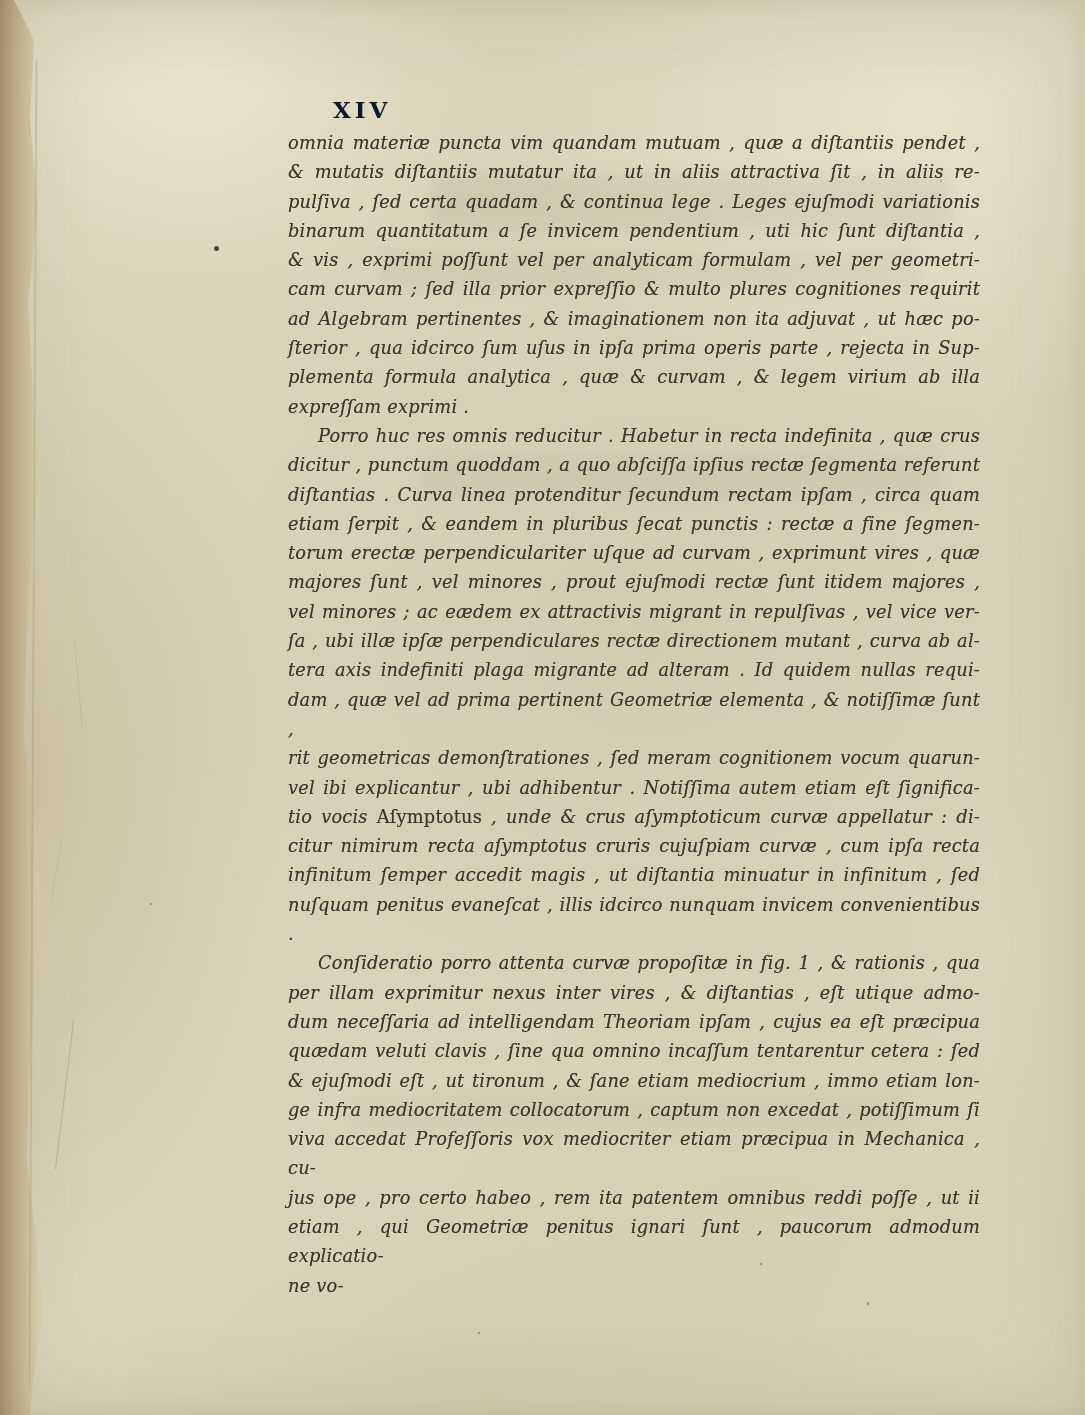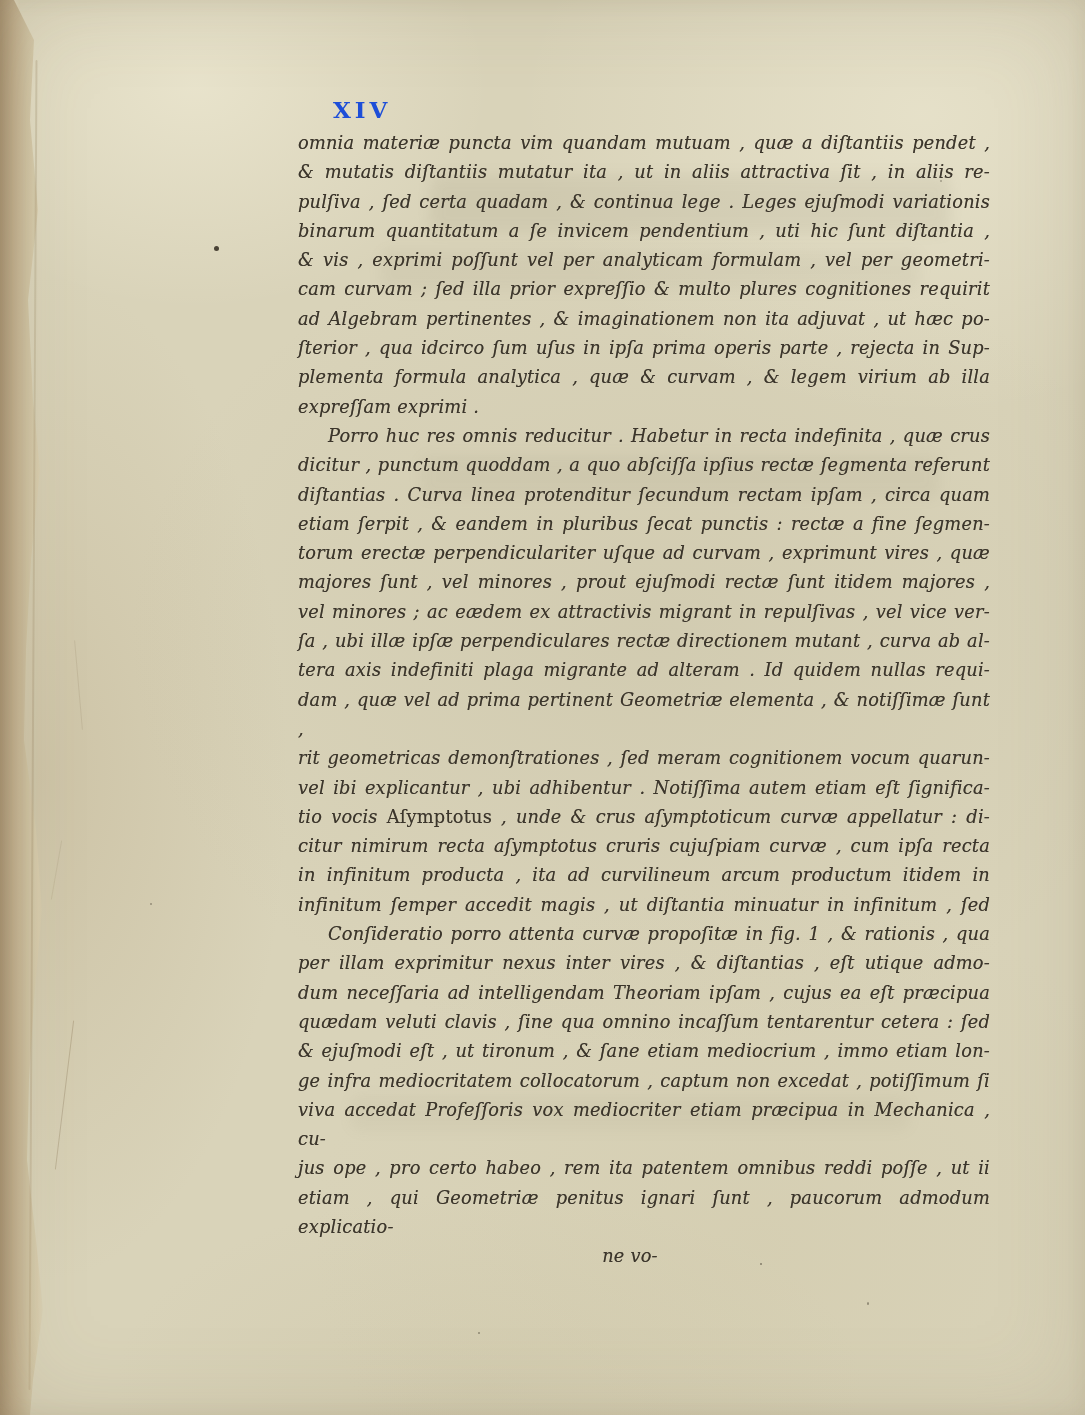--- a/index.html
+++ b/index.html
@@ -39,30 +39,30 @@
   
   .speck{position:absolute;border-radius:50%;background:#4a4336;}
   .p1{left:214px;top:246px;width:5px;height:5px;}
   .p2{left:760px;top:1263px;width:2px;height:2px;opacity:.6;}
   .p3{left:867px;top:1302px;width:2px;height:3px;opacity:.5;}
   .p4{left:478px;top:1332px;width:2px;height:2px;opacity:.5;}
   .p5{left:150px;top:903px;width:2px;height:2px;opacity:.45;}
   .p6{left:940px;top:180px;width:2px;height:2px;opacity:.4;}
   
   .pagenum{position:absolute;left:333px;top:96px;font-style:normal;font-weight:700;
-    font-size:23px;letter-spacing:4px;color:#1d4ed8;}
-  .textcol{position:absolute;left:298px;top:128px;width:692px;color:#3b352b;
+    font-size:23px;letter-spacing:4px;color:#0f172a;}
+  .textcol{position:absolute;left:288px;top:128px;width:692px;color:#3b352b;
     font-style:italic;font-size:17.8px;line-height:29.3px;letter-spacing:.2px;
     text-shadow:0 0 .5px rgba(59,53,43,.55);}
   .para{margin:0;}
   .line{text-align:justify;text-align-last:justify;}
   .line.first{padding-left:30px;}
   .line.nojust{text-align-last:left;}
   .upright{font-style:normal;}
-  .catchword{text-align:center;padding-right:28px;}
+  .catchword{text-align:left;padding-right:28px;}
 </style>
 </head>
 <body>
 
 <div class="under-edge"></div>
 <div class="torn-band"></div>
 <div class="torn-crease"></div>
 <div class="scratch s1"></div>
 <div class="scratch s2"></div>
 <div class="scratch s3"></div>
@@ -101,22 +101,22 @@
         <div class="line">torum erectæ perpendiculariter uſque ad curvam , exprimunt vires , quæ</div>
         <div class="line">majores ſunt , vel minores , prout ejuſmodi rectæ ſunt itidem majores ,</div>
         <div class="line">vel minores ; ac eædem ex attractivis migrant in repulſivas , vel vice ver-</div>
         <div class="line">ſa , ubi illæ ipſæ perpendiculares rectæ directionem mutant , curva ab al-</div>
         <div class="line">tera axis indefiniti plaga migrante ad alteram . Id quidem nullas requi-</div>
         <div class="line">dam , quæ vel ad prima pertinent Geometriæ elementa , &amp; notiſſimæ ſunt ,</div>
         <div class="line">rit geometricas demonſtrationes , ſed meram cognitionem vocum quarun-</div>
         <div class="line">vel ibi explicantur , ubi adhibentur . Notiſſima autem etiam eſt ſignifica-</div>
         <div class="line">tio vocis <span class="upright">Aſymptotus</span> , unde &amp; crus aſymptoticum curvæ appellatur : di-</div>
         <div class="line">citur nimirum recta aſymptotus cruris cujuſpiam curvæ , cum ipſa recta</div>
-        <div class="line">in infinitum producta , ita ad curvilineum arcum productum itidem in</div>
         <div class="line">infinitum ſemper accedit magis , ut diſtantia minuatur in infinitum , ſed</div>
+        <div class="line">nuſquam penitus evaneſcat , illis idcirco nunquam invicem convenientibus .</div>
       </div>
       <div class="para">
         <div class="line first">Conſideratio porro attenta curvæ propoſitæ in fig. 1 , &amp; rationis , qua</div>
         <div class="line">per illam exprimitur nexus inter vires , &amp; diſtantias , eſt utique admo-</div>
         <div class="line">dum neceſſaria ad intelligendam Theoriam ipſam , cujus ea eſt præcipua</div>
         <div class="line">quædam veluti clavis , ſine qua omnino incaſſum tentarentur cetera : ſed</div>
         <div class="line">&amp; ejuſmodi eſt , ut tironum , &amp; ſane etiam mediocrium , immo etiam lon-</div>
         <div class="line">ge infra mediocritatem collocatorum , captum non excedat , potiſſimum ſi</div>
         <div class="line">viva accedat Profeſſoris vox mediocriter etiam præcipua in Mechanica , cu-</div>
         <div class="line">jus ope , pro certo habeo , rem ita patentem omnibus reddi poſſe , ut ii</div>

